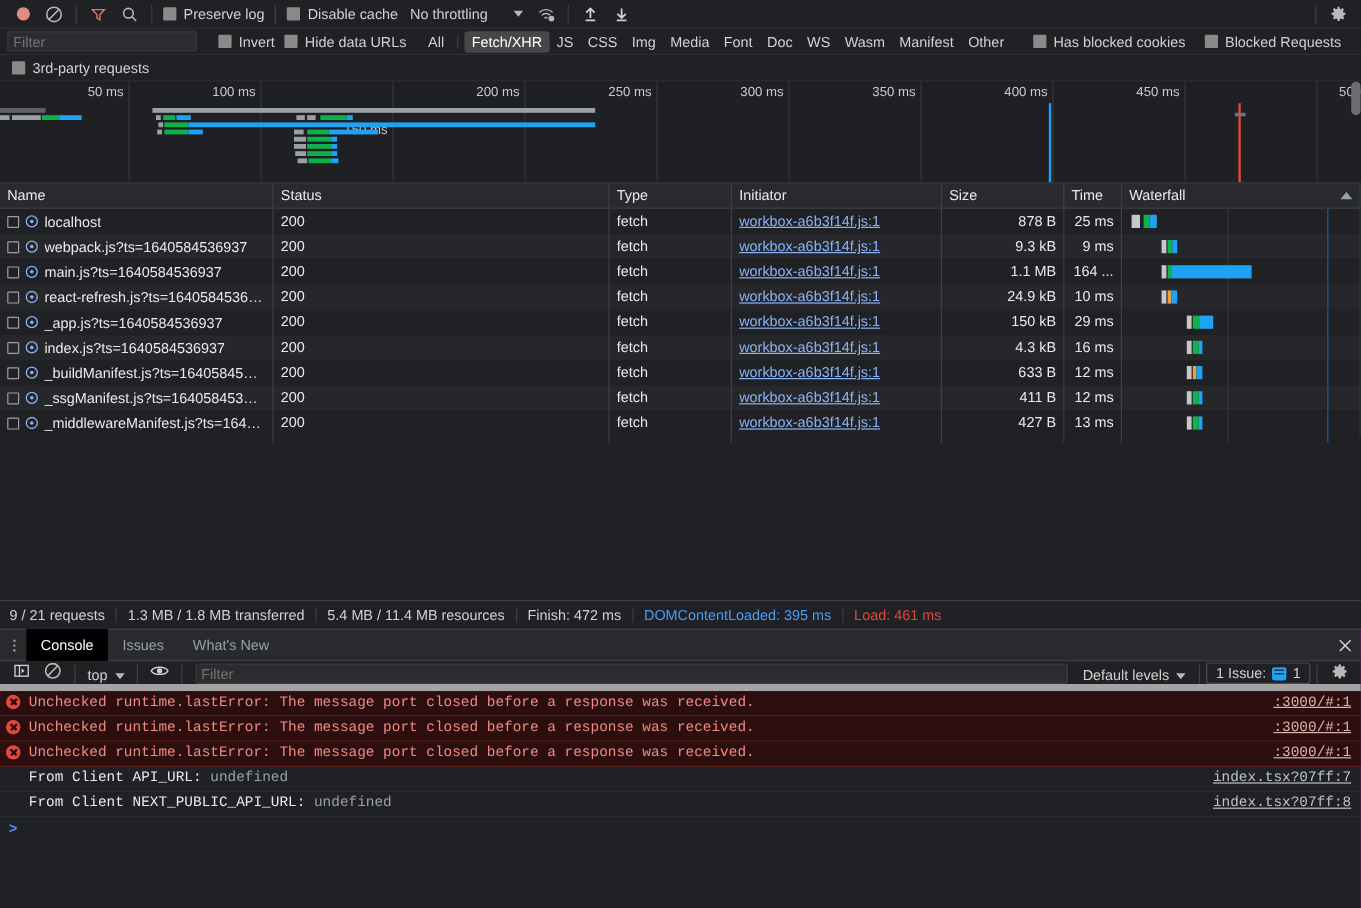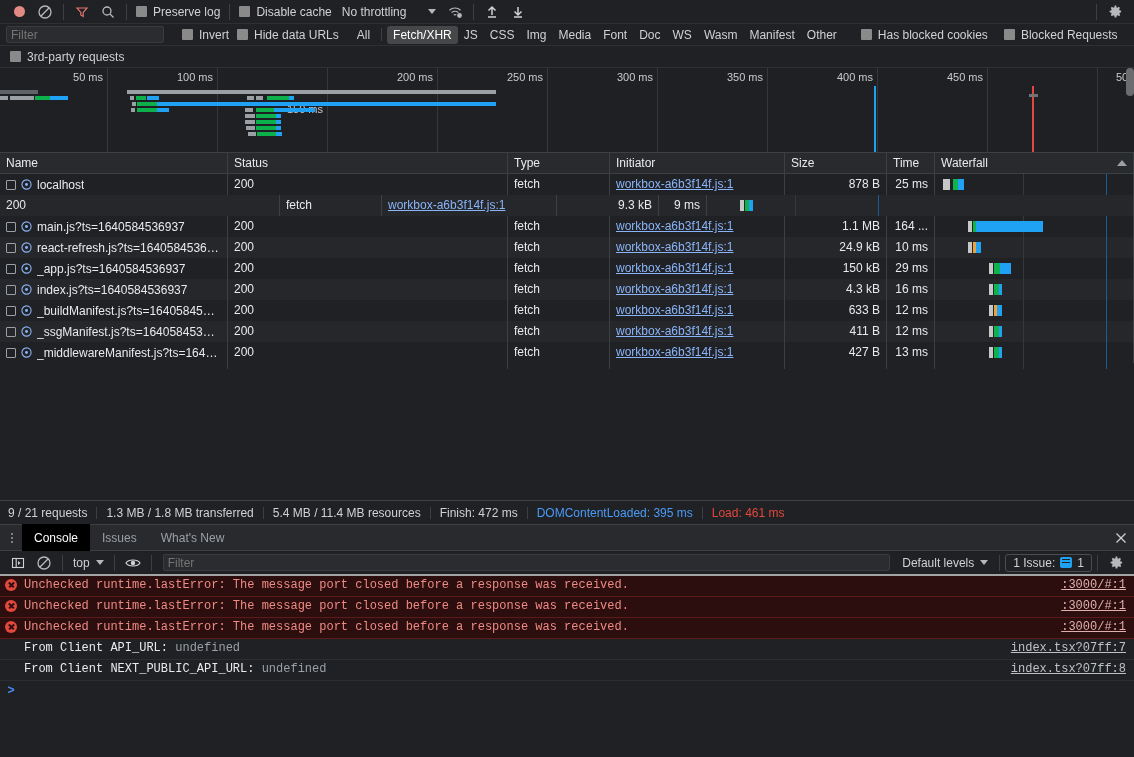--- a/index.html
+++ b/index.html
@@ -159,22 +159,22 @@
     height: 27px; display: flex; align-items: center; padding: 0 12px;
     font-size: 12px; color: #9aa0a6; cursor: pointer;
   }
   .dtab.active { background: #000000; color: #ffffff; }
   .drawer-close {
     margin-left: auto; width: 26px; height: 24px; display: flex; align-items: center;
     justify-content: center; color: #cfd1d3; font-size: 15px; cursor: pointer;
   }
 
   .console-toolbar {
-    height: 25px; display: flex; align-items: center; background: #202124;
-    border-bottom: 2px solid #a3a3a3; flex: 0 0 25px; padding: 0 5px;
+    height: 25px; display: flex; align-items: flex-end; background: #202124;
+    border-bottom: 6px solid #a3a3a3; flex: 0 0 25px; padding: 0 5px;
   }
   .con-filter {
     flex: 1 1 auto; height: 17px; background: #2b2c2f; border: 1px solid #3a3b3e;
     border-radius: 2px; color: #e8eaed; font-size: 12px; padding: 0 4px; margin: 0 6px;
     font-family: "Liberation Sans", sans-serif;
   }
   .con-filter::placeholder { color: #757575; }
   .ctx-sel { display: flex; align-items: center; gap: 6px; color: #cfd1d3; padding: 0 5px; cursor: pointer; }
   .levels { display: flex; align-items: center; gap: 6px; color: #cfd1d3; padding: 0 6px; cursor: pointer; white-space: nowrap; }
   .issues-btn {
@@ -424,20 +424,28 @@
           <div class="td c-time num">25 ms</div>
           <div class="td wf-cell" style="padding: 0px;">
             <div class="wf-divider" style="left: 88px;"></div>
             <div class="wf-dcl" style="left: 171px;"></div>
             <div class="wf-bar" style="left: 8px; width: 7px; background: rgb(199, 199, 199);"></div>
             <div class="wf-bar" style="left: 18px; width: 5px; background: rgb(15, 179, 78);"></div>
             <div class="wf-bar" style="left: 23px; width: 6px; background: rgb(31, 162, 243);"></div>
           </div>
         </div>
         <div class="trow">
+          <div class="td c-name namecell">
+            <span class="row-chk"></span>
+            <span class="fetch-icon"><svg width="11" height="11" viewBox="0 0 12 12">
+                <circle cx="6" cy="6" r="5" fill="none" stroke="#8ab4f8" stroke-width="1.2"></circle>
+                <circle cx="6" cy="6" r="1.6" fill="#8ab4f8"></circle>
+              </svg></span>
+            <span class="nametext">webpack.js?ts=1640584536937</span>
+          </div>
           <div class="td c-status">200</div>
           <div class="td c-type">fetch</div>
           <div class="td c-init"><span class="initlink">workbox-a6b3f14f.js:1</span></div>
           <div class="td c-size num">9.3 kB</div>
           <div class="td c-time num">9 ms</div>
           <div class="td wf-cell" style="padding: 0px;">
             <div class="wf-divider" style="left: 88px;"></div>
             <div class="wf-dcl" style="left: 171px;"></div>
             <div class="wf-bar" style="left: 33px; width: 4px; background: rgb(199, 199, 199);"></div>
             <div class="wf-bar" style="left: 38px; width: 4px; background: rgb(15, 179, 78);"></div>

